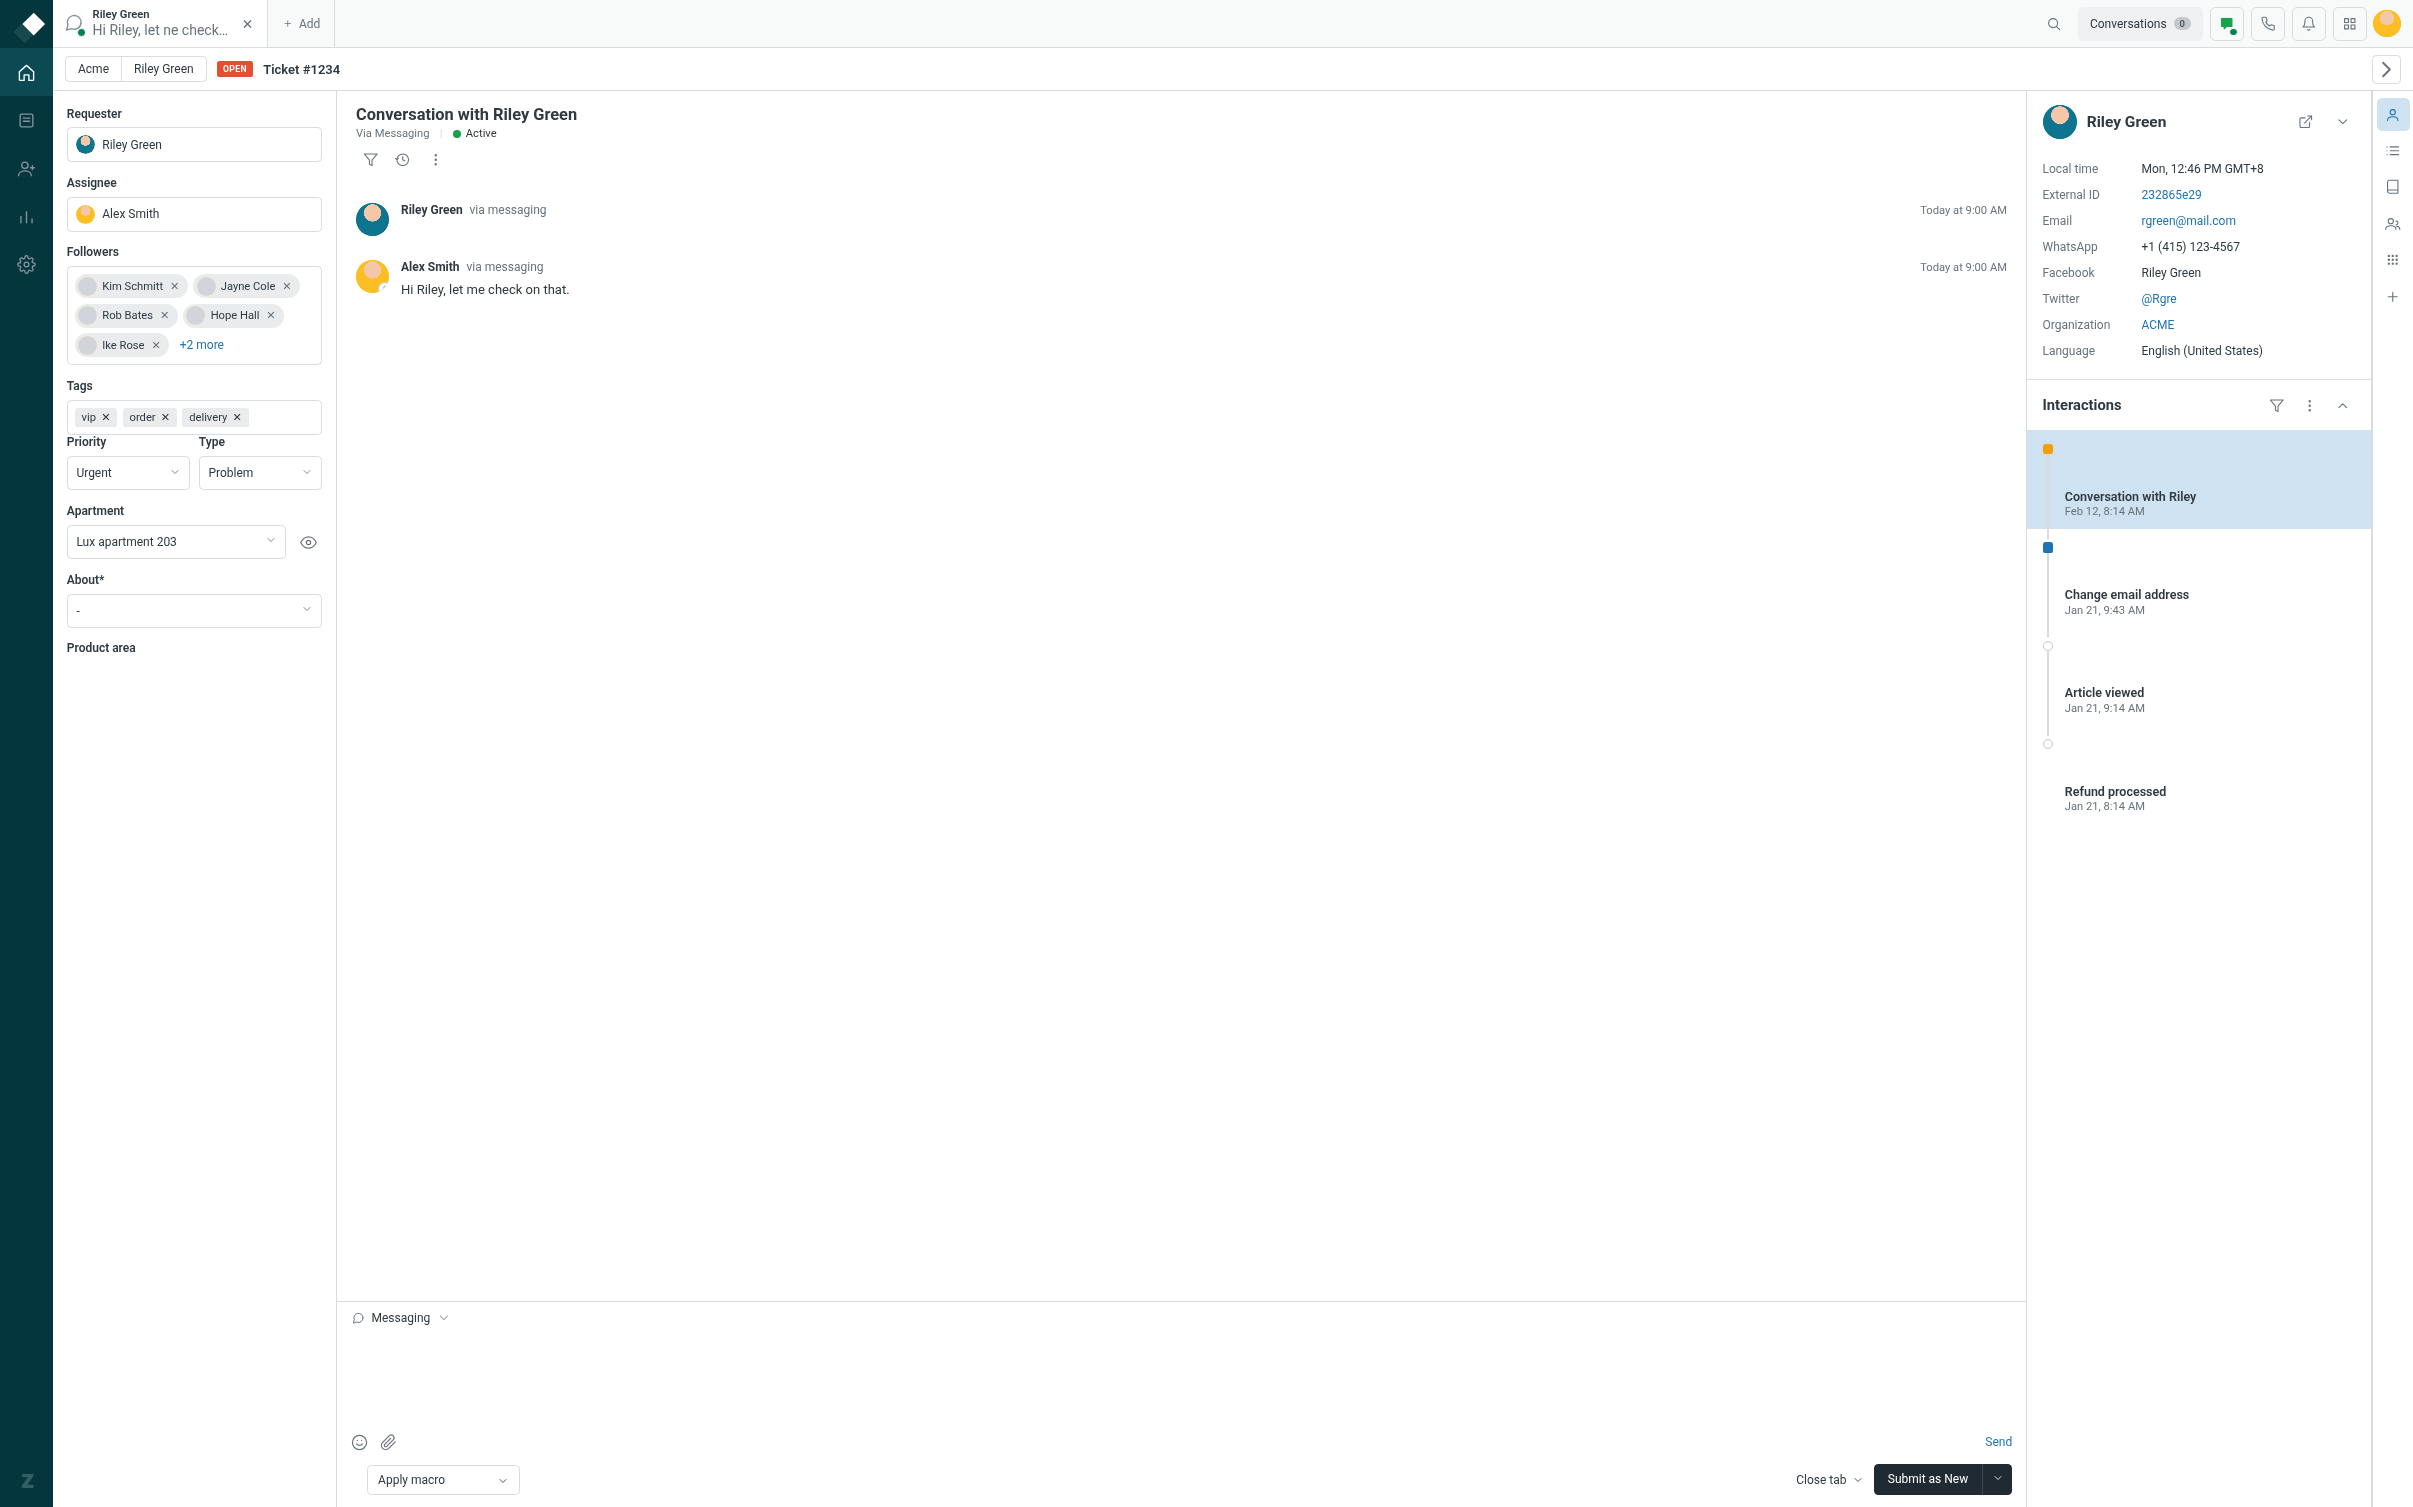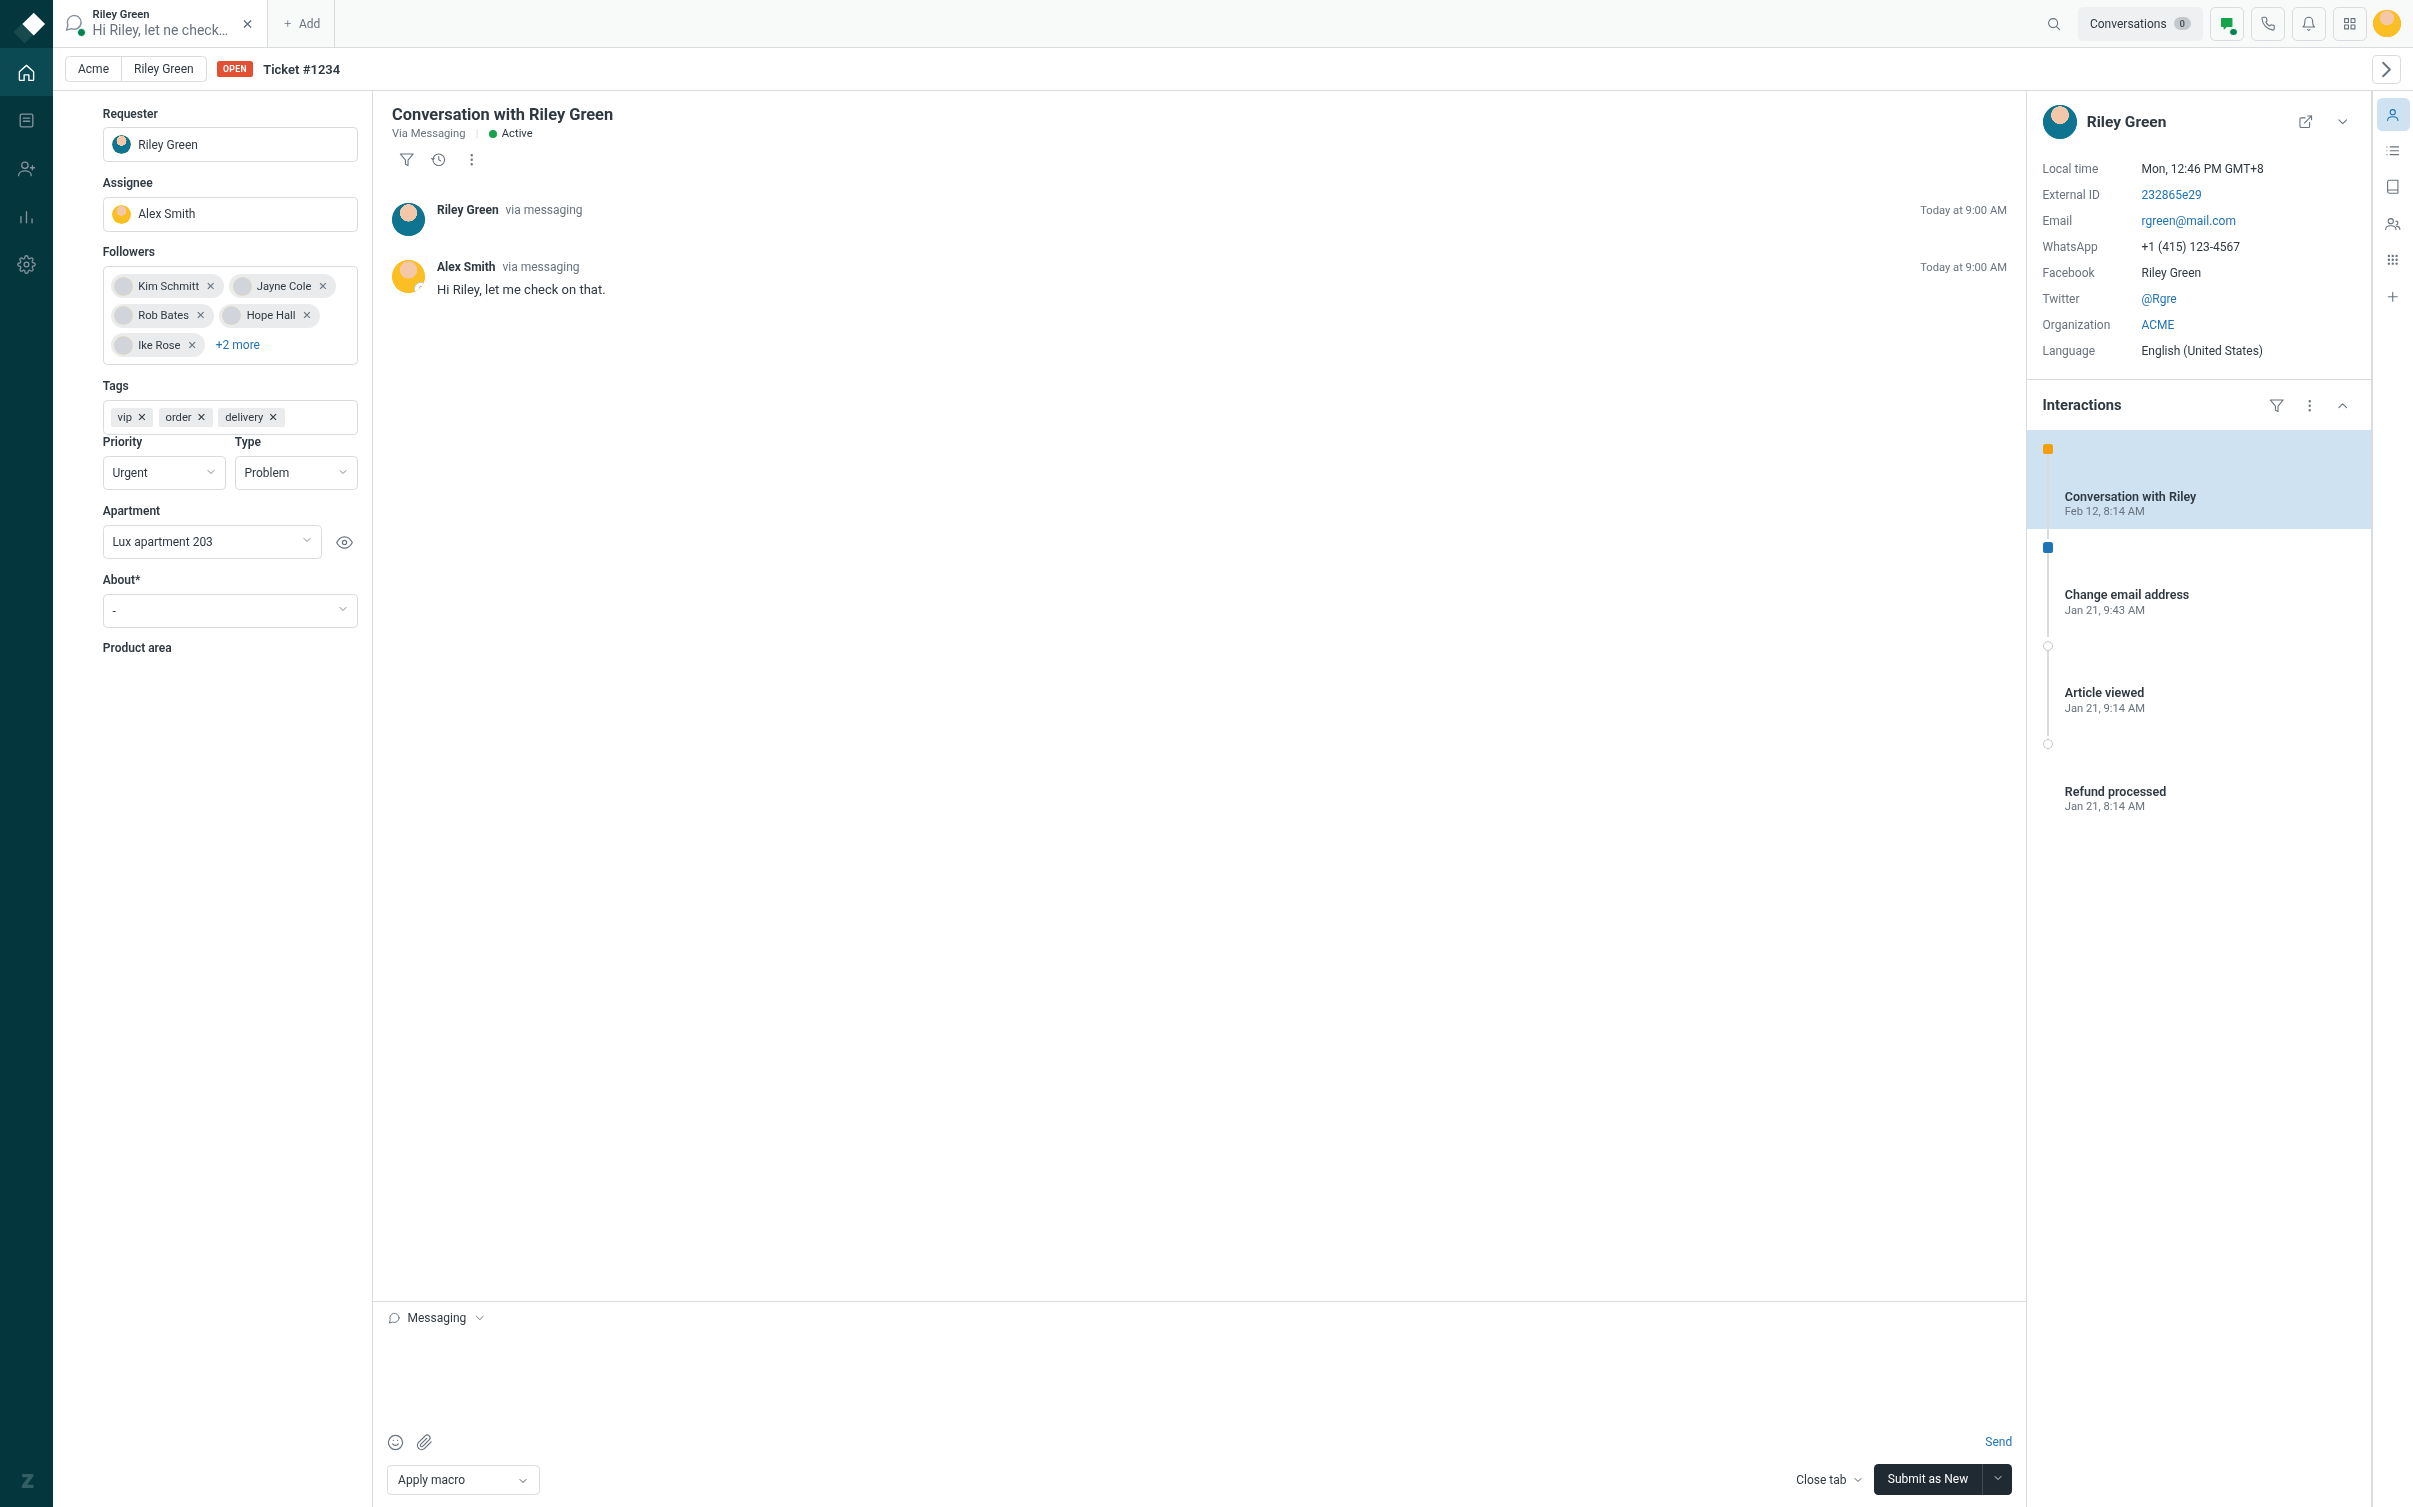--- a/index.html
+++ b/index.html
@@ -95,21 +95,21 @@
     border-bottom:0.9px solid var(--border);
   }
   .crumb-seg { display:flex; border:0.9px solid var(--border); border-radius:4.3px; overflow:hidden;}
   .crumb-seg span { padding:5.2px 12px; font-size:12px; cursor:pointer;}
   .crumb-seg span + span { border-left:0.9px solid var(--border);}
   .open-badge { background:var(--badge-open-bg); color:#fff; font-size:8.6px; font-weight:700; padding:2.6px 6px; border-radius:2.6px; letter-spacing:0.4px;}
   .ticket-label { font-size:13px; font-weight:600;}
   .expand-btn { margin-left:auto; width:29px; height:29px; border:0.9px solid var(--border); border-radius:4.3px; display:flex;align-items:center;justify-content:center;color:var(--text-muted);cursor:pointer;}
 
   
-  .body3 { flex:1; display:flex; min-height:0;padding-left:36px;}
+  .body3 { flex:1; display:flex; min-height:0;}
   .col { border-right:0.9px solid var(--border); overflow-y:auto;}
   .col:last-child { border-right:none;}
 
   
   .props { width:284px; padding:15.5px 13.8px; flex-shrink:0;}
   .prop-label { font-size:12px; font-weight:600; margin:13.8px 0 6.9px;}
   .prop-label:first-child{margin-top:0;}
   .field {
     border:0.9px solid var(--border); border-radius:4.3px; padding:6.9px 8.6px;
     display:flex; align-items:center; gap:6.9px; background:#fff; min-height:34px;
@@ -152,21 +152,21 @@
   .msg-text { margin-top:5.2px; font-size:13px; line-height:1.5;}
 
   .composer { border-top:0.9px solid var(--border);}
   .comp-top { padding:8.6px 13.8px; display:flex; align-items:center; gap:6.9px; color:var(--text); font-size:12px;}
   .comp-top svg { width:13.8px; height:13.8px; color:var(--text-muted);}
   .comp-area { min-height:95px;}
   .comp-tools { display:flex; align-items:center; padding:5.2px 13.8px; gap:12px;}
   .comp-tools svg { width:17px; height:17px; color:var(--text-muted); cursor:pointer;}
   .send-link { margin-left:auto; color:var(--link); cursor:pointer; font-size:12px;}
   .comp-foot { display:flex; align-items:center; gap:10.3px; padding:8.6px 13.8px 12px;}
-  .macro-sel { border:0.9px solid var(--border); border-radius:4.3px; padding:6.9px 10.3px; display:flex; align-items:flex-end; gap:52px; color:var(--text); cursor:pointer;}
+  .macro-sel { border:0.9px solid var(--border); border-radius:4.3px; padding:6.9px 10.3px; display:flex; align-items:flex-end; gap:52px; color:var(--text); cursor:pointer;margin-left:16px;}
   .comp-foot .spacer{flex:1;}
   .closetab { display:flex; align-items:center; gap:5.2px; cursor:pointer;}
   .submit-grp { display:flex;}
   .submit-btn { background:#1f2a33; color:#fff; padding:7.8px 13.8px; border-radius:4.3px 0 0 4.3px; font-size:12px; cursor:pointer;}
   .submit-dd { background:#1f2a33; color:#fff; padding:7.8px 8.6px; border-radius:0 4.3px 4.3px 0; border-left:0.9px solid #3b4a57; cursor:pointer;}
 
   
   .ctx { width:345px; flex-shrink:0; display:flex; flex-direction:column;}
   .ctx-head { padding:13.8px 15.5px; display:flex; align-items:center; gap:10.3px;}
   .ctx-av { width:34px;height:34px;border-radius:50%;background:#0e7490; display:flex;align-items:center;justify-content:center;font-size:17px;overflow:hidden;}

